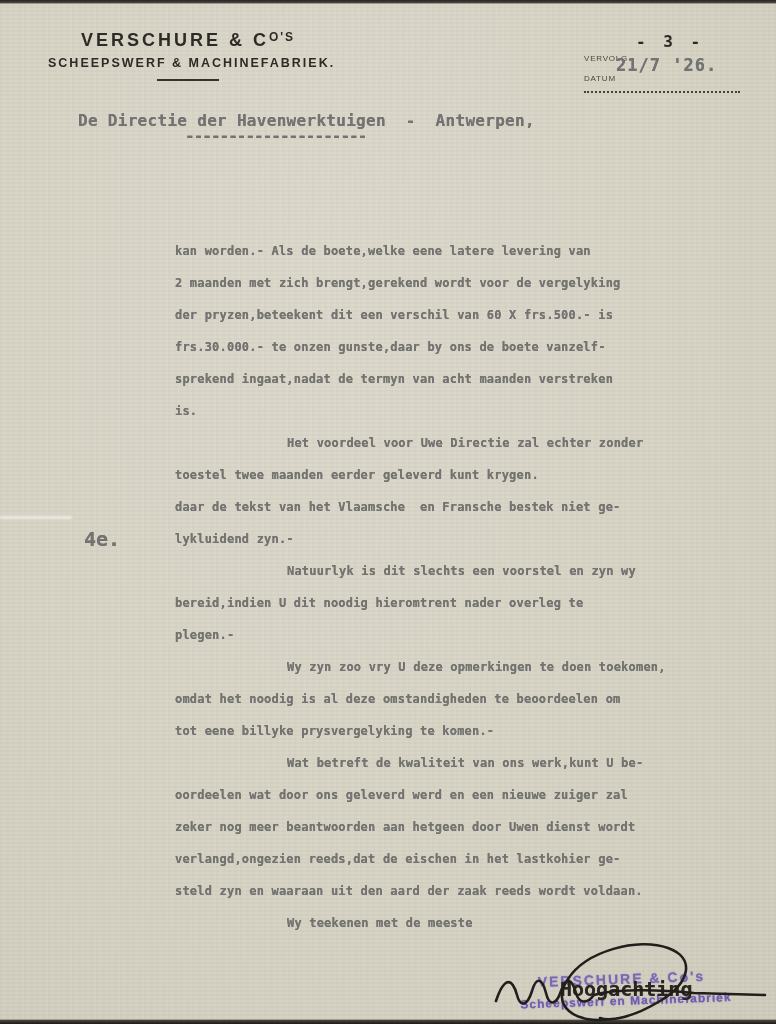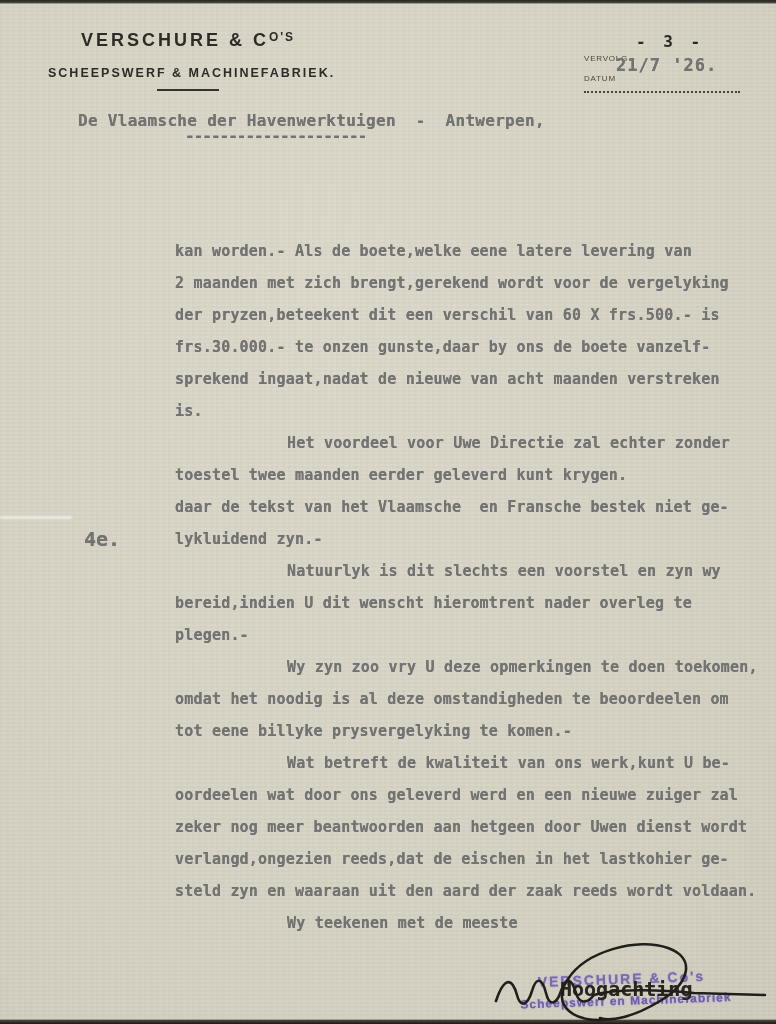--- a/index.html
+++ b/index.html
@@ -32,21 +32,21 @@
   .lh-left {
     position: absolute; left: 48px; top: 30px; width: 280px;
     text-align: center; color: #2d2b25;
   }
   .lh-name {
     font-size: 18px; font-weight: bold; letter-spacing: 3px;
     white-space: nowrap;
   }
   .lh-name .sup { font-size: 12px; letter-spacing: 2px; vertical-align: 5px; }
   .lh-sub {
-    margin-top: 15px; font-size: 12.5px; font-weight: bold; letter-spacing: 2px;
+    margin-top: 5px; font-size: 12.5px; font-weight: bold; letter-spacing: 2px;
     white-space: nowrap;
     text-align: center;
   }
   .lh-rule {
     width: 62px; height: 2px; background: #35332c; margin: 9px auto 0 auto;
   }
   .lh-right { position: absolute; left: 584px; top: 38px; width: 170px; color: #3a3830; }
   .lh-row { position: relative; height: 20px; }
   .lh-label {
     font-size: 8px; font-weight: normal; letter-spacing: 0.8px; color: #4a473d;
@@ -79,21 +79,21 @@
     position: absolute; left: 185px; top: 126px;
     font-size: 16px; letter-spacing: -1px; white-space: pre;
   }
   .margin-note {
     position: absolute; left: 84px; top: 527px; font-size: 20px;
   }
   .body-block {
     position: absolute; left: 175px; top: 238px; width: 585px;
   }
   .tline {
-    height: 32px; line-height: 26px; font-size: 15px;
+    height: 32px; line-height: 26px; font-size: 12px;
     white-space: pre; letter-spacing: 0.2px;
   }
   .tline.ind { padding-left: 112px; }
   
   .hoogachting {
     position: absolute; left: 560px; top: 977px;
     font-size: 20px; color: #29261f; z-index: 3; white-space: nowrap;
   }
   .stamp {
     position: absolute; left: 520px; top: 970px; width: 256px;
@@ -131,38 +131,38 @@
     <span class="lh-label">VERVOLG</span>
     <span class="vervolg-val">- 3 -</span>
   </div>
   <div class="lh-row">
     <span class="lh-label">DATUM</span>
     <span class="datum-val tw">21/7 '26.</span>
     <span class="datum-underline"></span>
   </div>
 </div>
 
-<div class="addressee tw">De Vlaamsche der Havenwerktuigen  -  Antwerpen,</div>
+<div class="addressee tw">De Directie der Havenwerktuigen  -  Antwerpen,</div>
 <div class="addr-dashes tw">---------------------</div>
 
 <div class="margin-note tw">4e.</div>
 
 <div class="body-block">
     <div class="tline tw">kan worden.- Als de boete,welke eene latere levering van</div>
     <div class="tline tw">2 maanden met zich brengt,gerekend wordt voor de vergelyking</div>
     <div class="tline tw">der pryzen,beteekent dit een verschil van 60 X frs.500.- is</div>
     <div class="tline tw">frs.30.000.- te onzen gunste,daar by ons de boete vanzelf-</div>
-    <div class="tline tw">sprekend ingaat,nadat de nieuwe van acht maanden verstreken</div>
+    <div class="tline tw">sprekend ingaat,nadat de termyn van acht maanden verstreken</div>
     <div class="tline tw">is.</div>
     <div class="tline tw ind">Het voordeel voor Uwe Directie zal echter zonder</div>
     <div class="tline tw">toestel twee maanden eerder geleverd kunt krygen.</div>
     <div class="tline tw">daar de tekst van het Vlaamsche  en Fransche bestek niet ge-</div>
     <div class="tline tw">lykluidend zyn.-</div>
     <div class="tline tw ind">Natuurlyk is dit slechts een voorstel en zyn wy</div>
-    <div class="tline tw">bereid,indien U dit wenscht hieromtrent nader overleg te</div>
+    <div class="tline tw">bereid,indien U dit noodig hieromtrent nader overleg te</div>
     <div class="tline tw">plegen.-</div>
     <div class="tline tw ind">Wy zyn zoo vry U deze opmerkingen te doen toekomen,</div>
     <div class="tline tw">omdat het noodig is al deze omstandigheden te beoordeelen om</div>
     <div class="tline tw">tot eene billyke prysvergelyking te komen.-</div>
     <div class="tline tw ind">Wat betreft de kwaliteit van ons werk,kunt U be-</div>
     <div class="tline tw">oordeelen wat door ons geleverd werd en een nieuwe zuiger zal</div>
     <div class="tline tw">zeker nog meer beantwoorden aan hetgeen door Uwen dienst wordt</div>
     <div class="tline tw">verlangd,ongezien reeds,dat de eischen in het lastkohier ge-</div>
     <div class="tline tw">steld zyn en waaraan uit den aard der zaak reeds wordt voldaan.</div>
     <div class="tline tw ind">Wy teekenen met de meeste</div>

